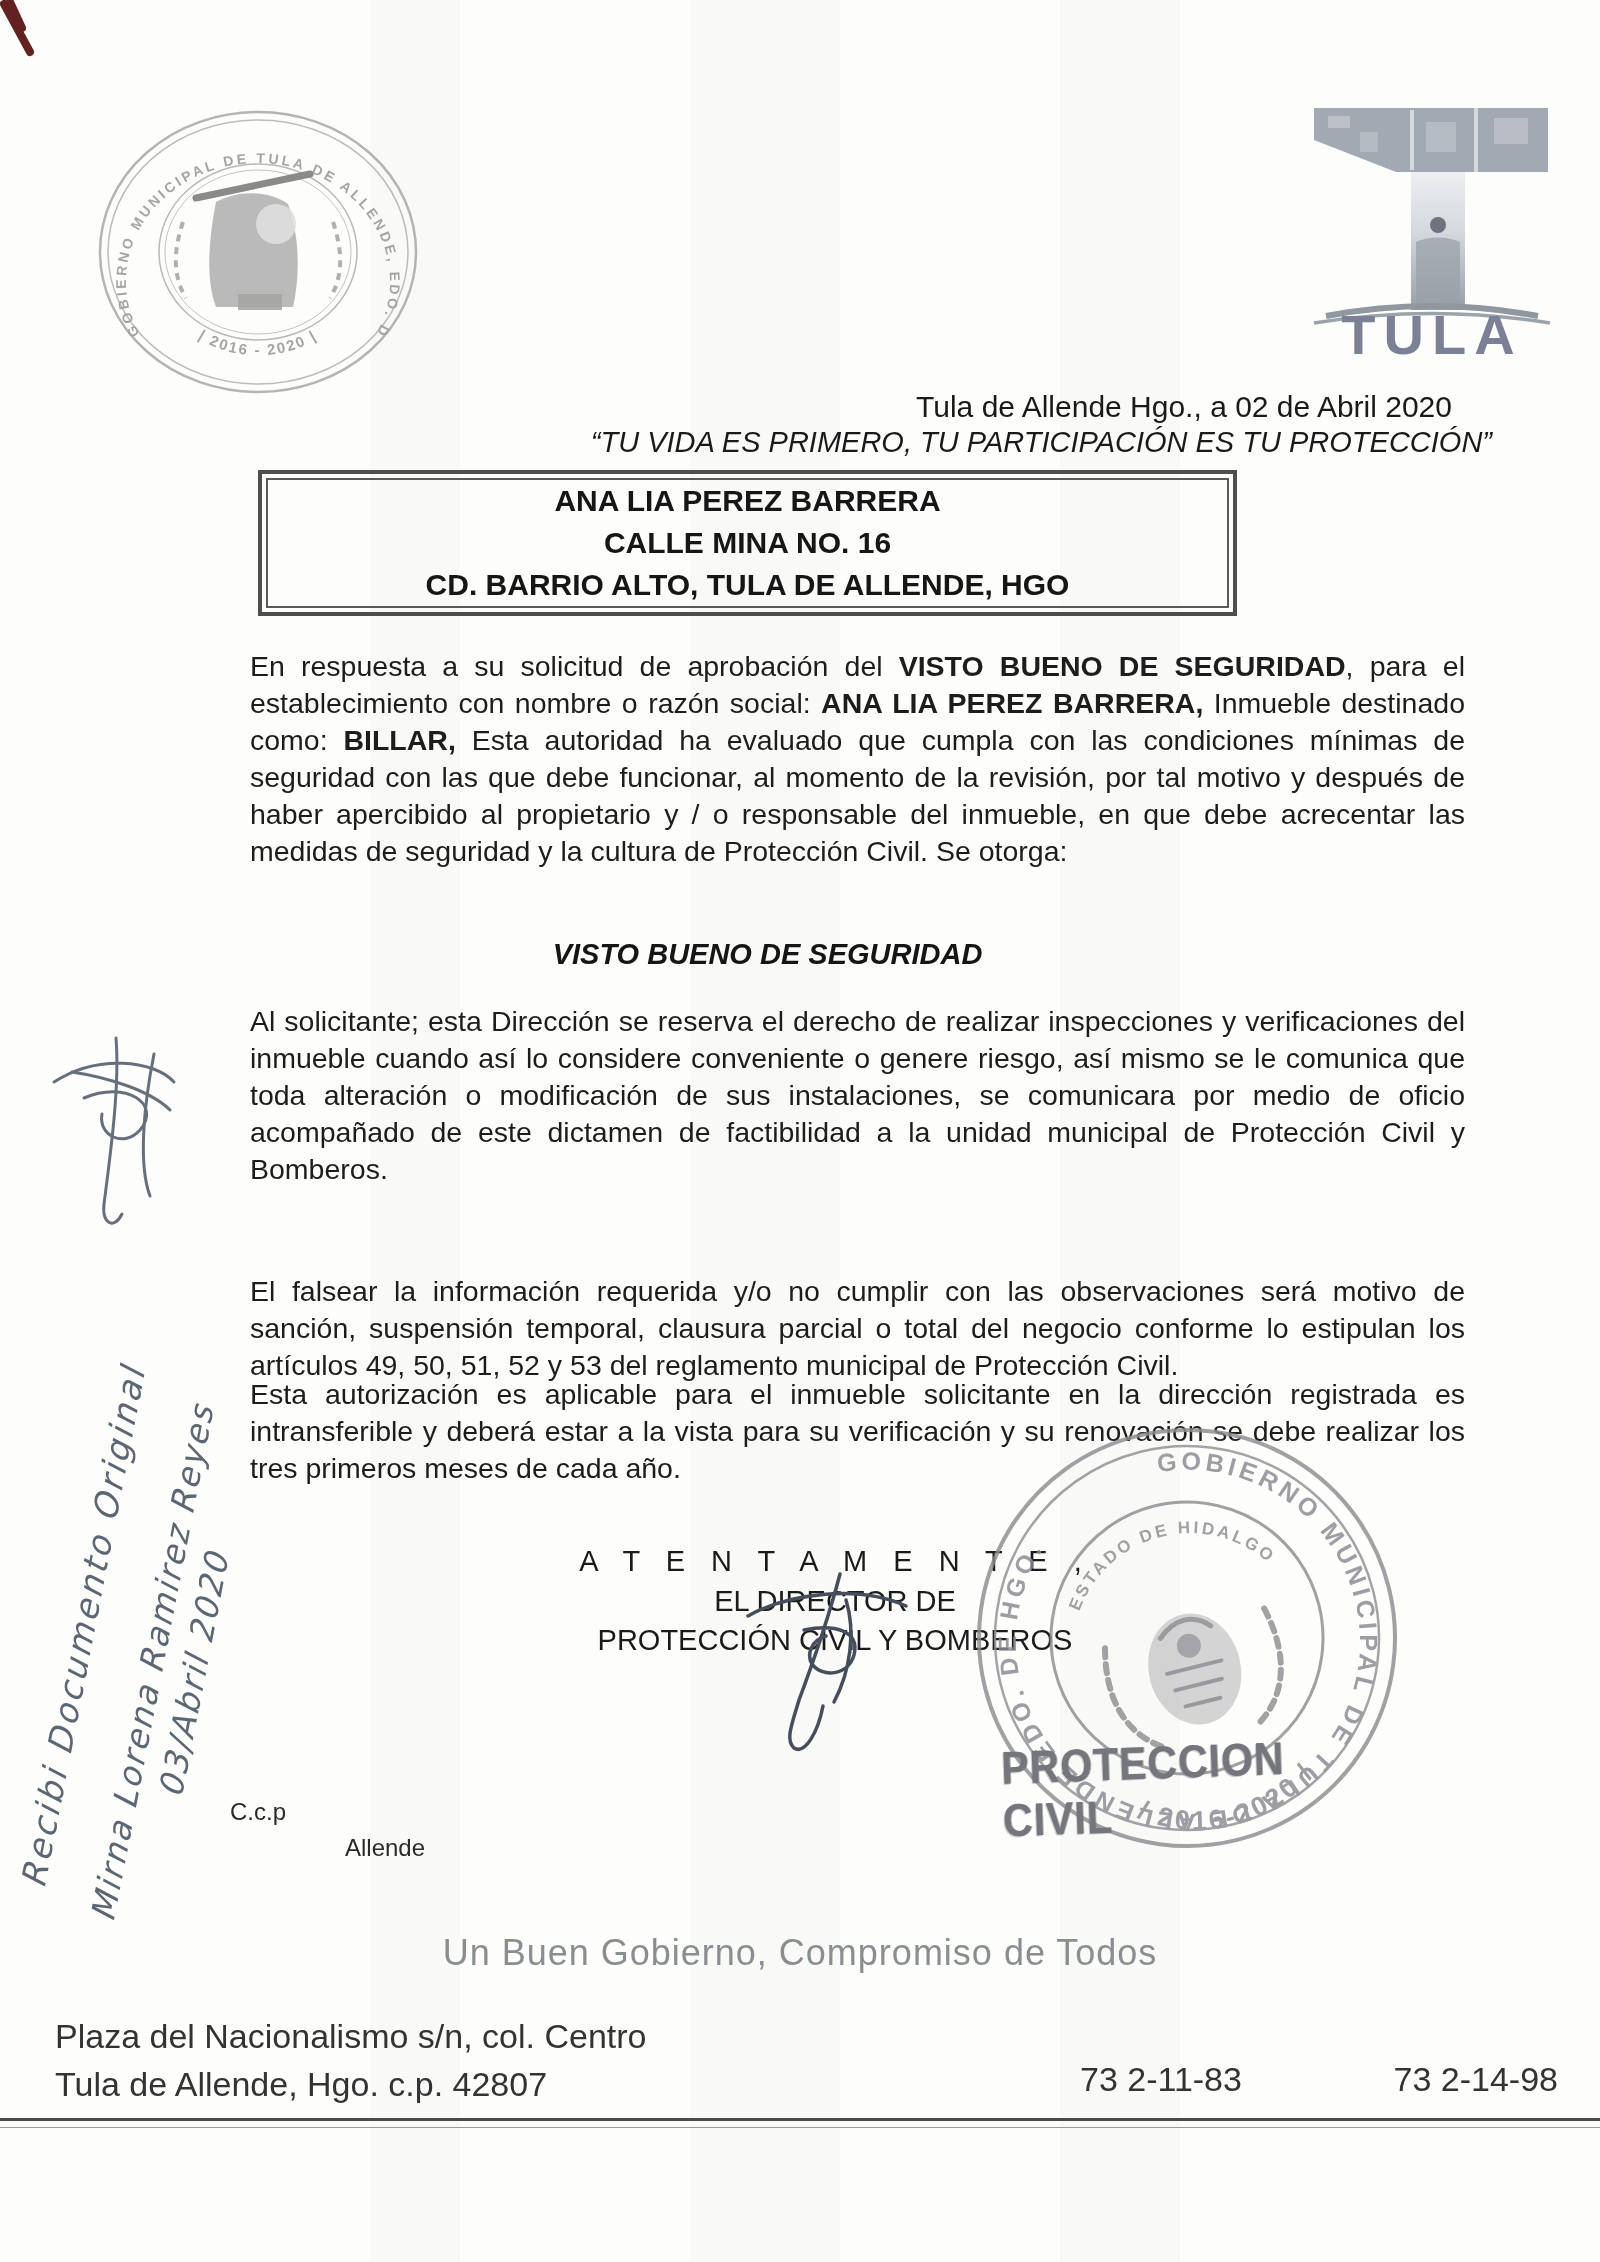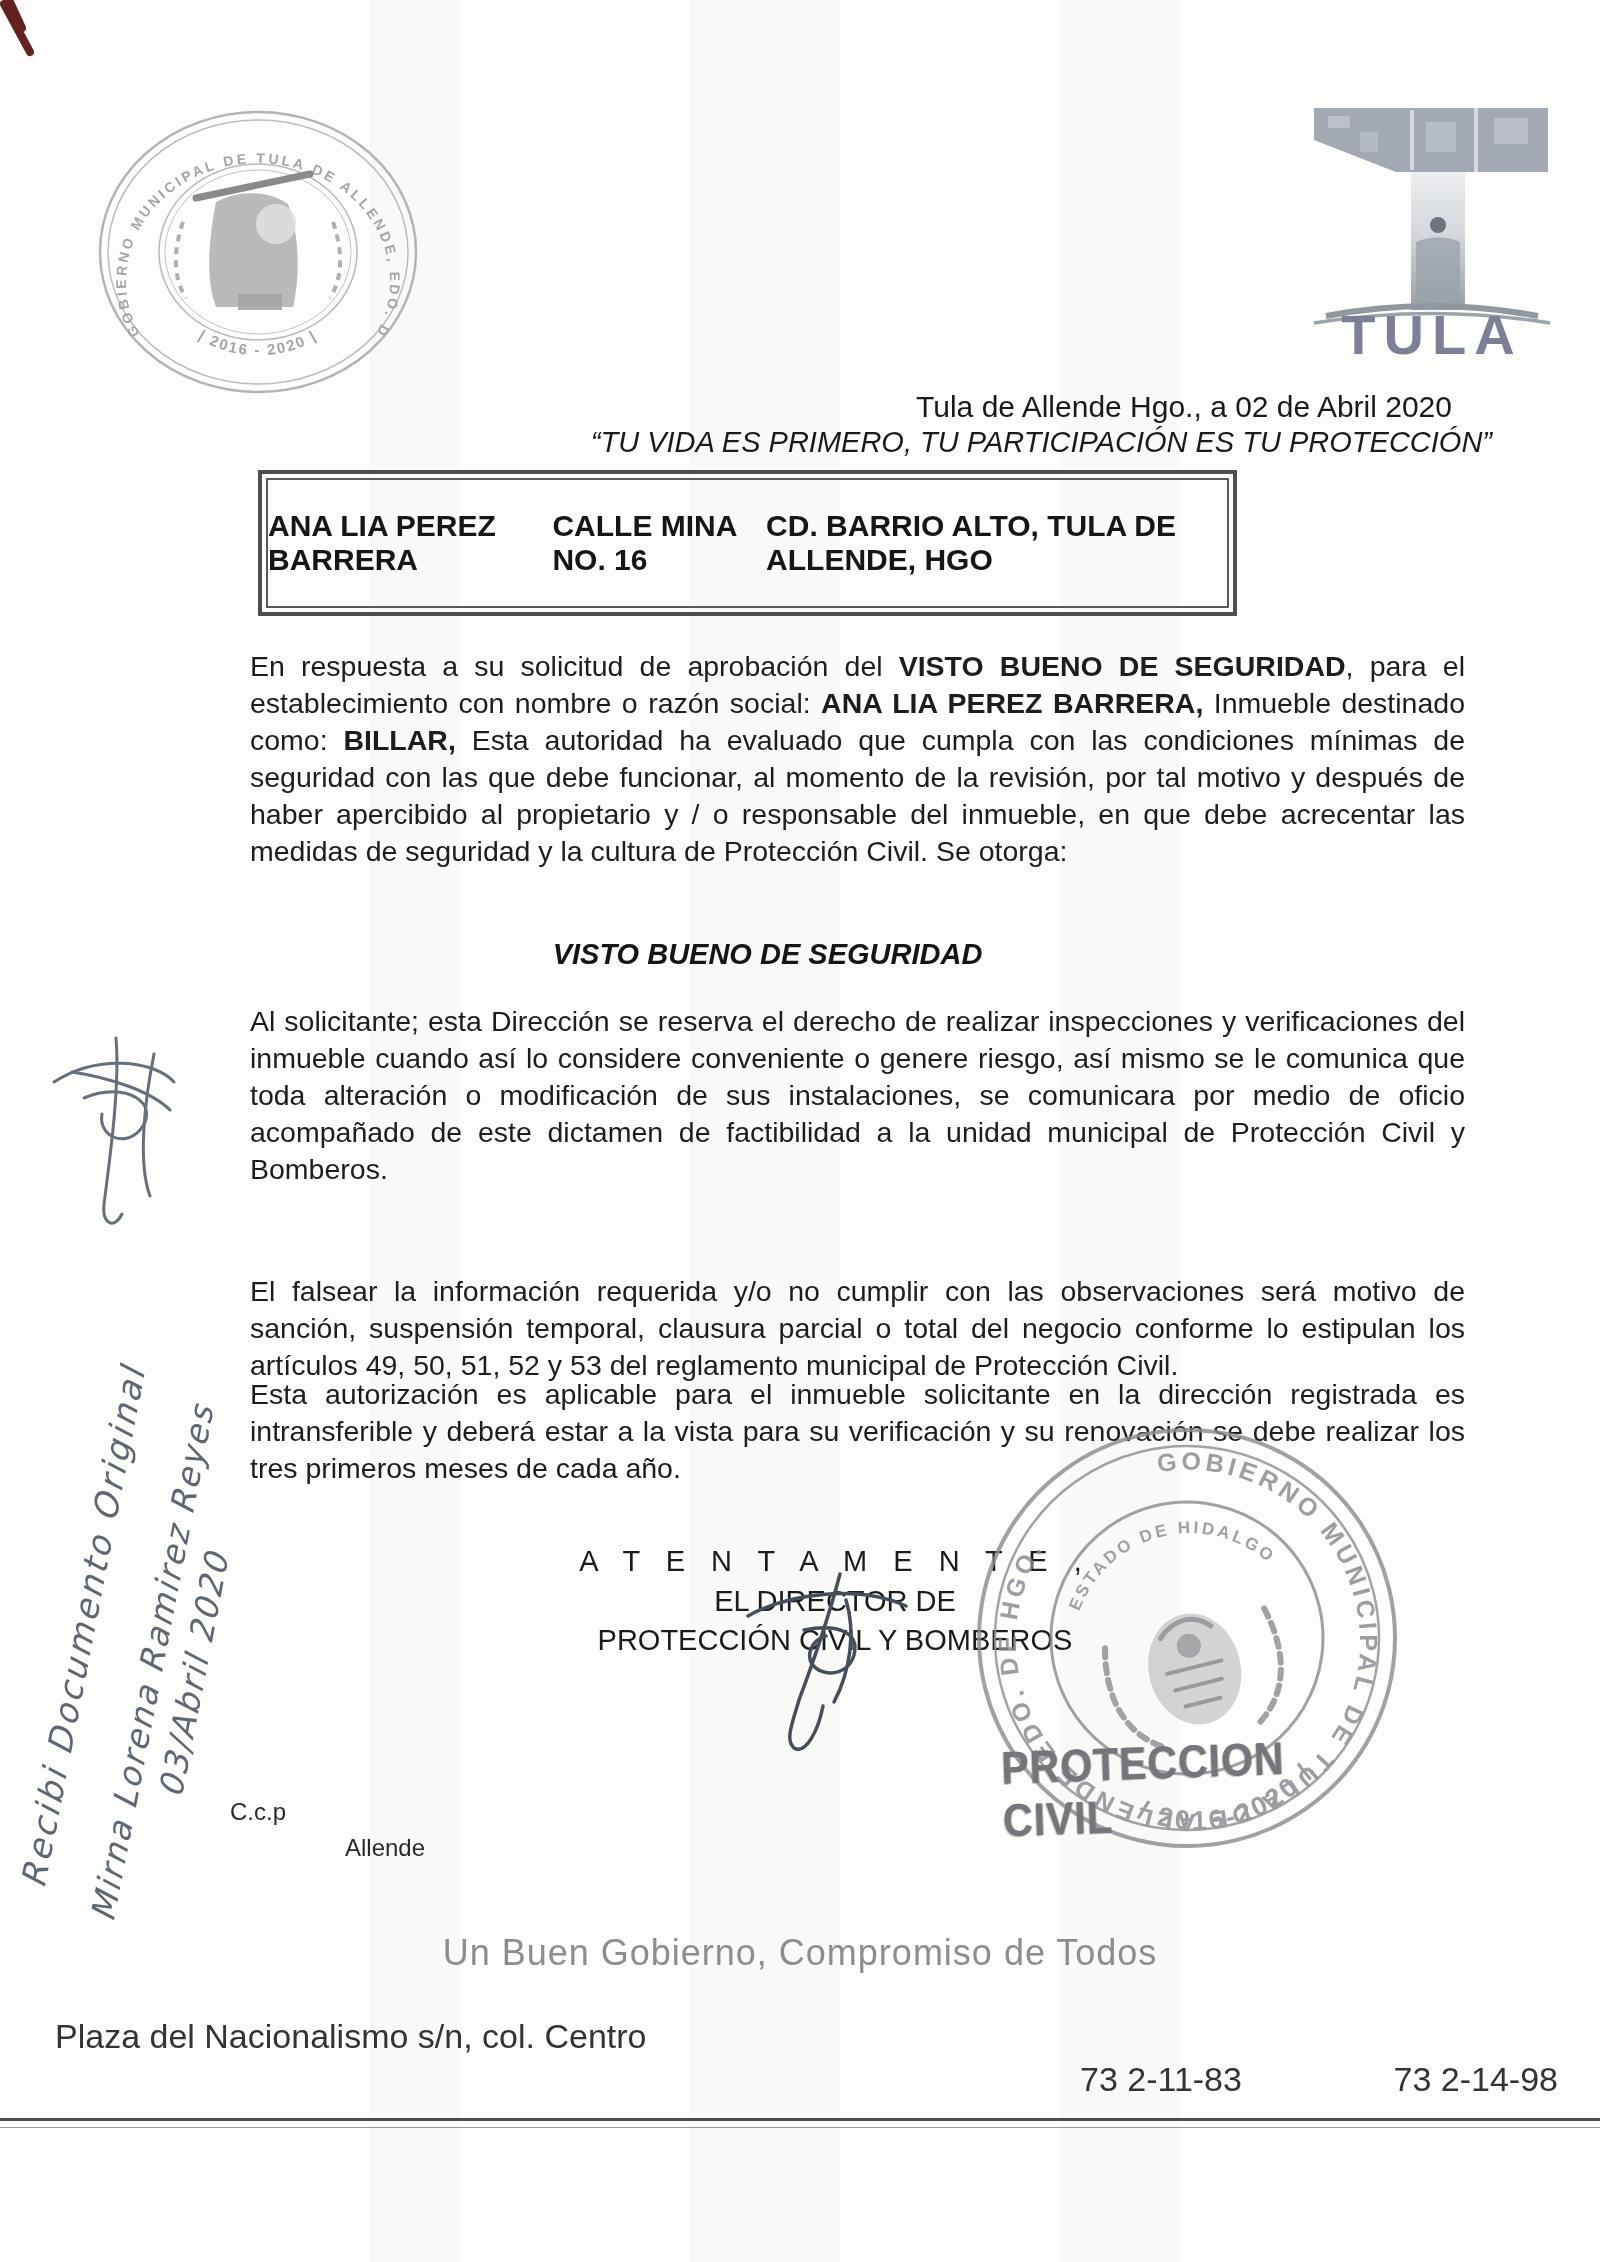--- a/index.html
+++ b/index.html
@@ -14,21 +14,21 @@
     position:absolute;left:250px;width:1215px;
     font-size:28.5px;line-height:37px;text-align:justify;color:#1d1d1d;
   }
   .addr-box{
     position:absolute;left:258px;top:470px;width:979px;height:146px;
     border:4px solid #4e4e4e;box-sizing:border-box;padding:4px;
     background:transparent;
   }
   .addr-inner{
     width:100%;height:100%;border:2px solid #5a5a5a;box-sizing:border-box;
-    display:flex;justify-content:center;align-items:center;
+    display:flex;flex-direction:column;justify-content:center;align-items:center;
     gap:8px;font-weight:bold;font-size:30px;color:#161616;
   }
   .dateline{position:absolute;right:148px;top:390px;font-size:30px;color:#1a1a1a;}
   .motto{position:absolute;right:108px;top:426px;font-size:29px;font-style:italic;color:#1a1a1a;}
   .heading{
     position:absolute;left:250px;top:938px;width:1215px;text-align:center;
     transform:translateX(-90px);
     font-weight:bold;font-style:italic;font-size:29px;color:#151515;
   }
   .sig-block{position:absolute;left:540px;top:1545px;width:590px;text-align:center;color:#1b1b1b;}
@@ -209,20 +209,21 @@
   <div class="hand hw2">Mirna  Lorena  Ramirez  Reyes</div>
   <div class="hand hw3">03/Abril 2020</div>
 
   <div class="ccp">C.c.p</div>
   <div class="archivo">Allende</div>
 
   <div class="slogan">Un Buen Gobierno, Compromiso de Todos</div>
 
   <div class="foot-addr">
     <div>Plaza del Nacionalismo s/n, col. Centro</div>
+    <div>Tula de Allende, Hgo. c.p. 42807</div>
   </div>
   <div class="foot-tel2">
     <span>73 2-11-83</span>
     <span>73 2-14-98</span>
   </div>
   <div class="rule1"></div>
   <div class="rule2"></div>
 
 </div>
 

